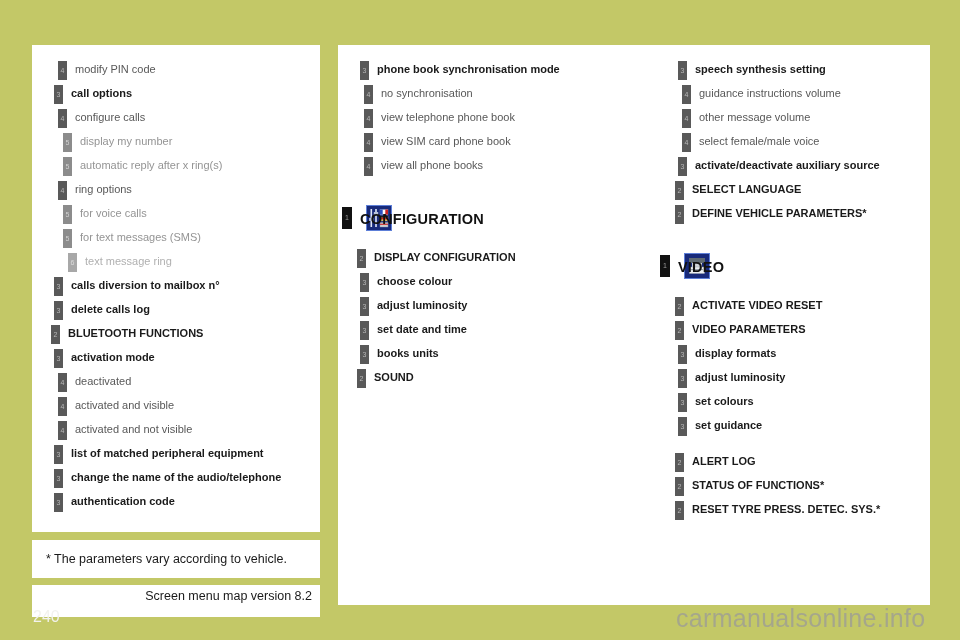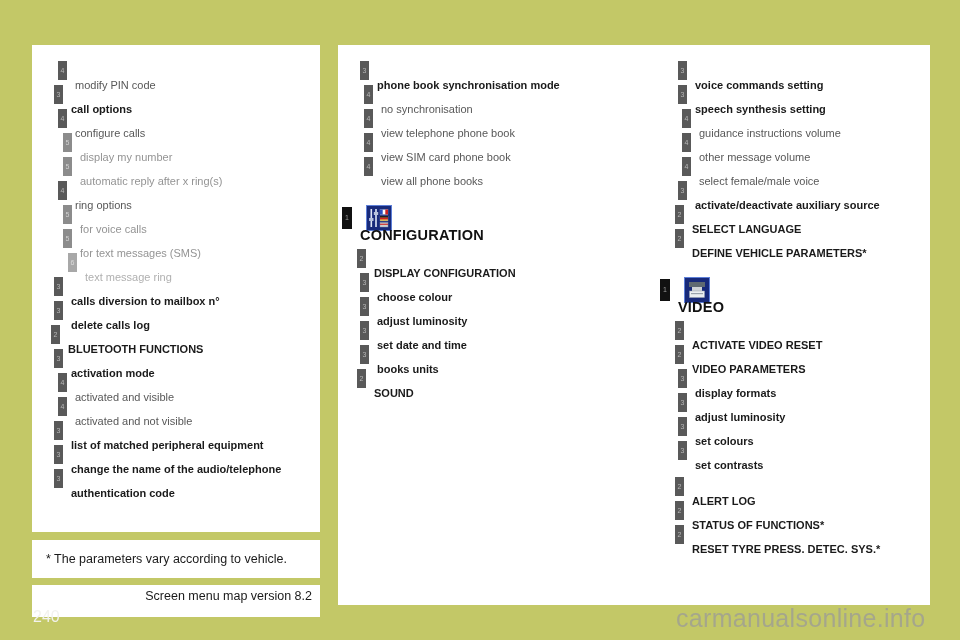--- a/index.html
+++ b/index.html
@@ -54,21 +54,21 @@
     background: #595959;
     color: #b8b8b8;
     font-size: 7px;
     line-height: 19px;
     text-align: center;
     font-family: "Liberation Sans", sans-serif;
   }
 
   .lbl {
     position: absolute;
-    top: 16px;
+    top: 0;
     font-size: 11px;
   }
 
   
   .lv1 .badge { left: 4px;  background: #111111; color: #9a9a9a; width: 10px; height: 22px; line-height: 22px; top: 2px; }
   .lv1 .lbl   { left: 22px; font-weight: bold; color: #111111; font-size: 14.5px; letter-spacing: .2px; }
   .lv1 { height: 28px; line-height: 28px; }
 
   .lv2 .badge { left: 19px; }
   .lv2 .lbl   { left: 36px; font-weight: bold; color: #1a1a1a; font-size: 11px; }
@@ -191,20 +191,24 @@
           <span class="badge">3</span>
           <span class="lbl">delete calls log</span>
         </div>
         <div class="row lv2">
           <span class="badge">2</span>
           <span class="lbl">BLUETOOTH FUNCTIONS</span>
         </div>
         <div class="row lv3">
           <span class="badge">3</span>
           <span class="lbl">activation mode</span>
+        </div>
+        <div class="row lv4">
+          <span class="badge">4</span>
+          <span class="lbl">deactivated</span>
         </div>
         <div class="row lv4">
           <span class="badge">4</span>
           <span class="lbl">activated and visible</span>
         </div>
         <div class="row lv4">
           <span class="badge">4</span>
           <span class="lbl">activated and not visible</span>
         </div>
         <div class="row lv3">
@@ -314,24 +318,20 @@
 
   </div>
 </div>
 
 <div class="col" id="col-right">
   <div class="panel" id="panel-right-tree">
 
     <div class="tree" id="tree-right">
         <div class="row lv3">
           <span class="badge">3</span>
-          <span class="lbl">voice commands setting</span>
-        </div>
-        <div class="row lv3">
-          <span class="badge">3</span>
           <span class="lbl">speech synthesis setting</span>
         </div>
         <div class="row lv4">
           <span class="badge">4</span>
           <span class="lbl">guidance instructions volume</span>
         </div>
         <div class="row lv4">
           <span class="badge">4</span>
           <span class="lbl">other message volume</span>
         </div>
@@ -385,21 +385,21 @@
         <div class="row lv3">
           <span class="badge">3</span>
           <span class="lbl">adjust luminosity</span>
         </div>
         <div class="row lv3">
           <span class="badge">3</span>
           <span class="lbl">set colours</span>
         </div>
         <div class="row lv3">
           <span class="badge">3</span>
-          <span class="lbl">set contrasts</span>
+          <span class="lbl">set guidance</span>
         </div>
       </div>
 
 
     <div class="tree" id="tree-right-diag">
         <div class="row lv2">
           <span class="badge">2</span>
           <span class="lbl">ALERT LOG</span>
         </div>
         <div class="row lv2">

